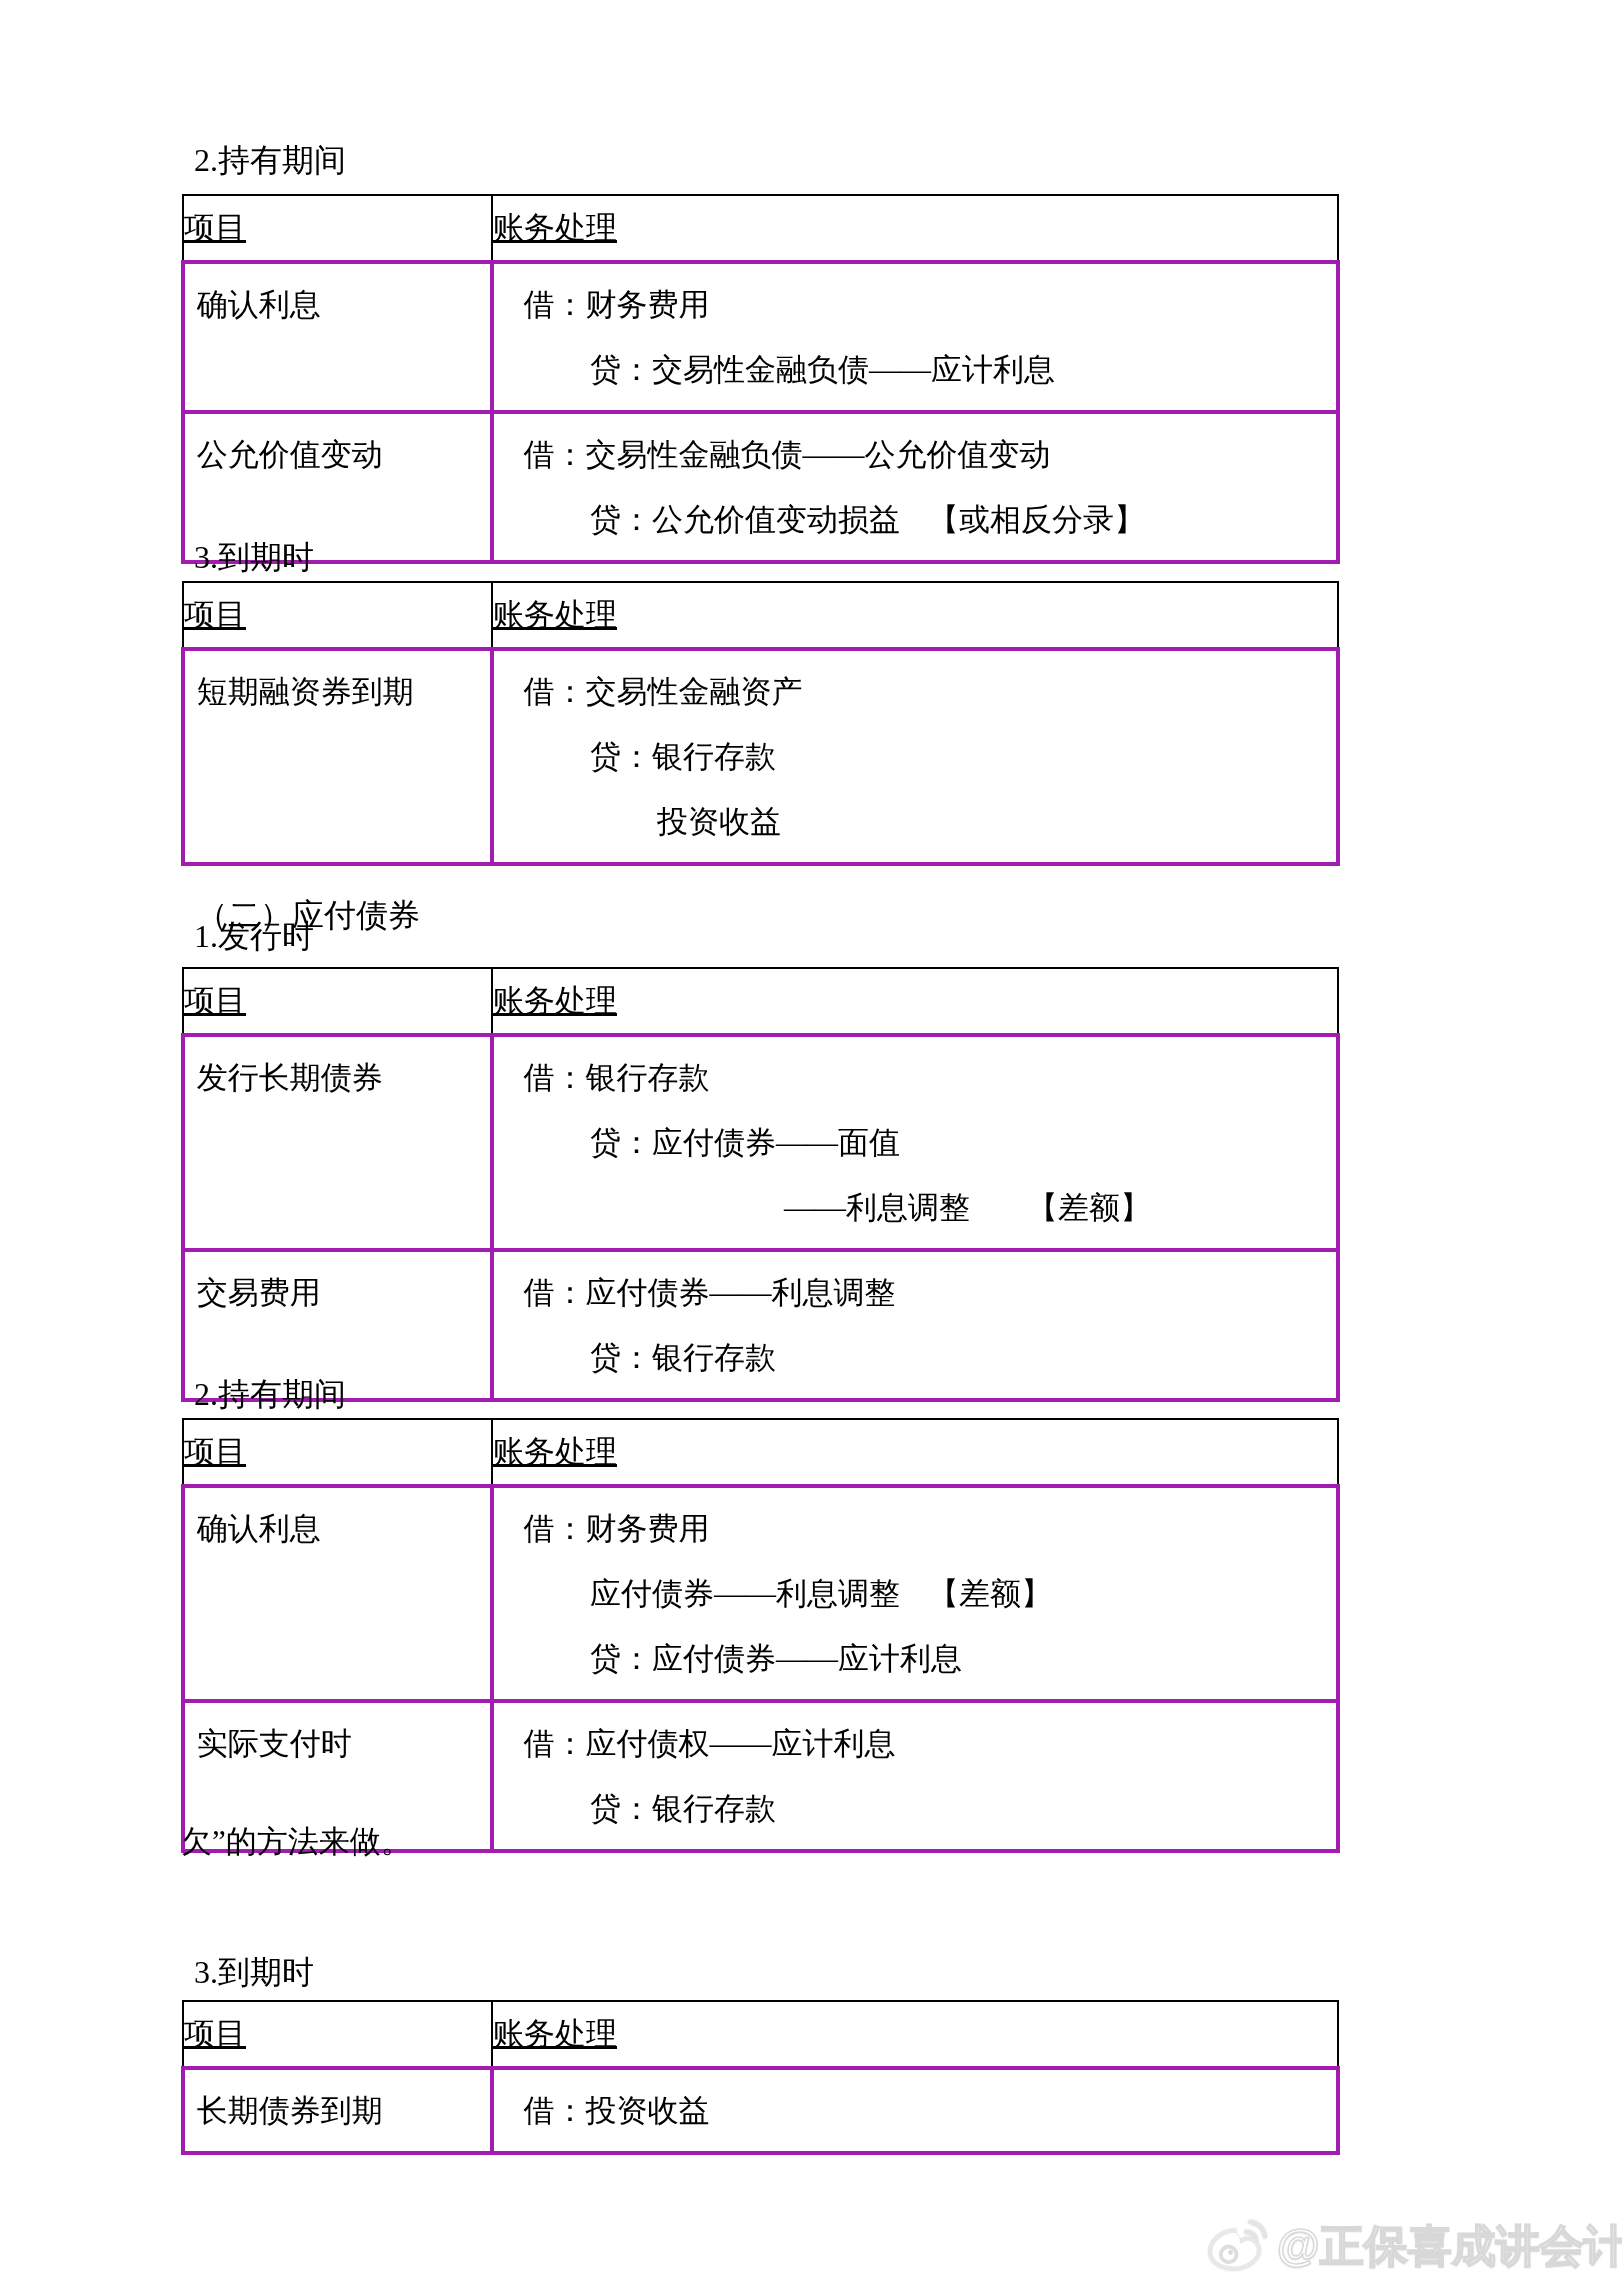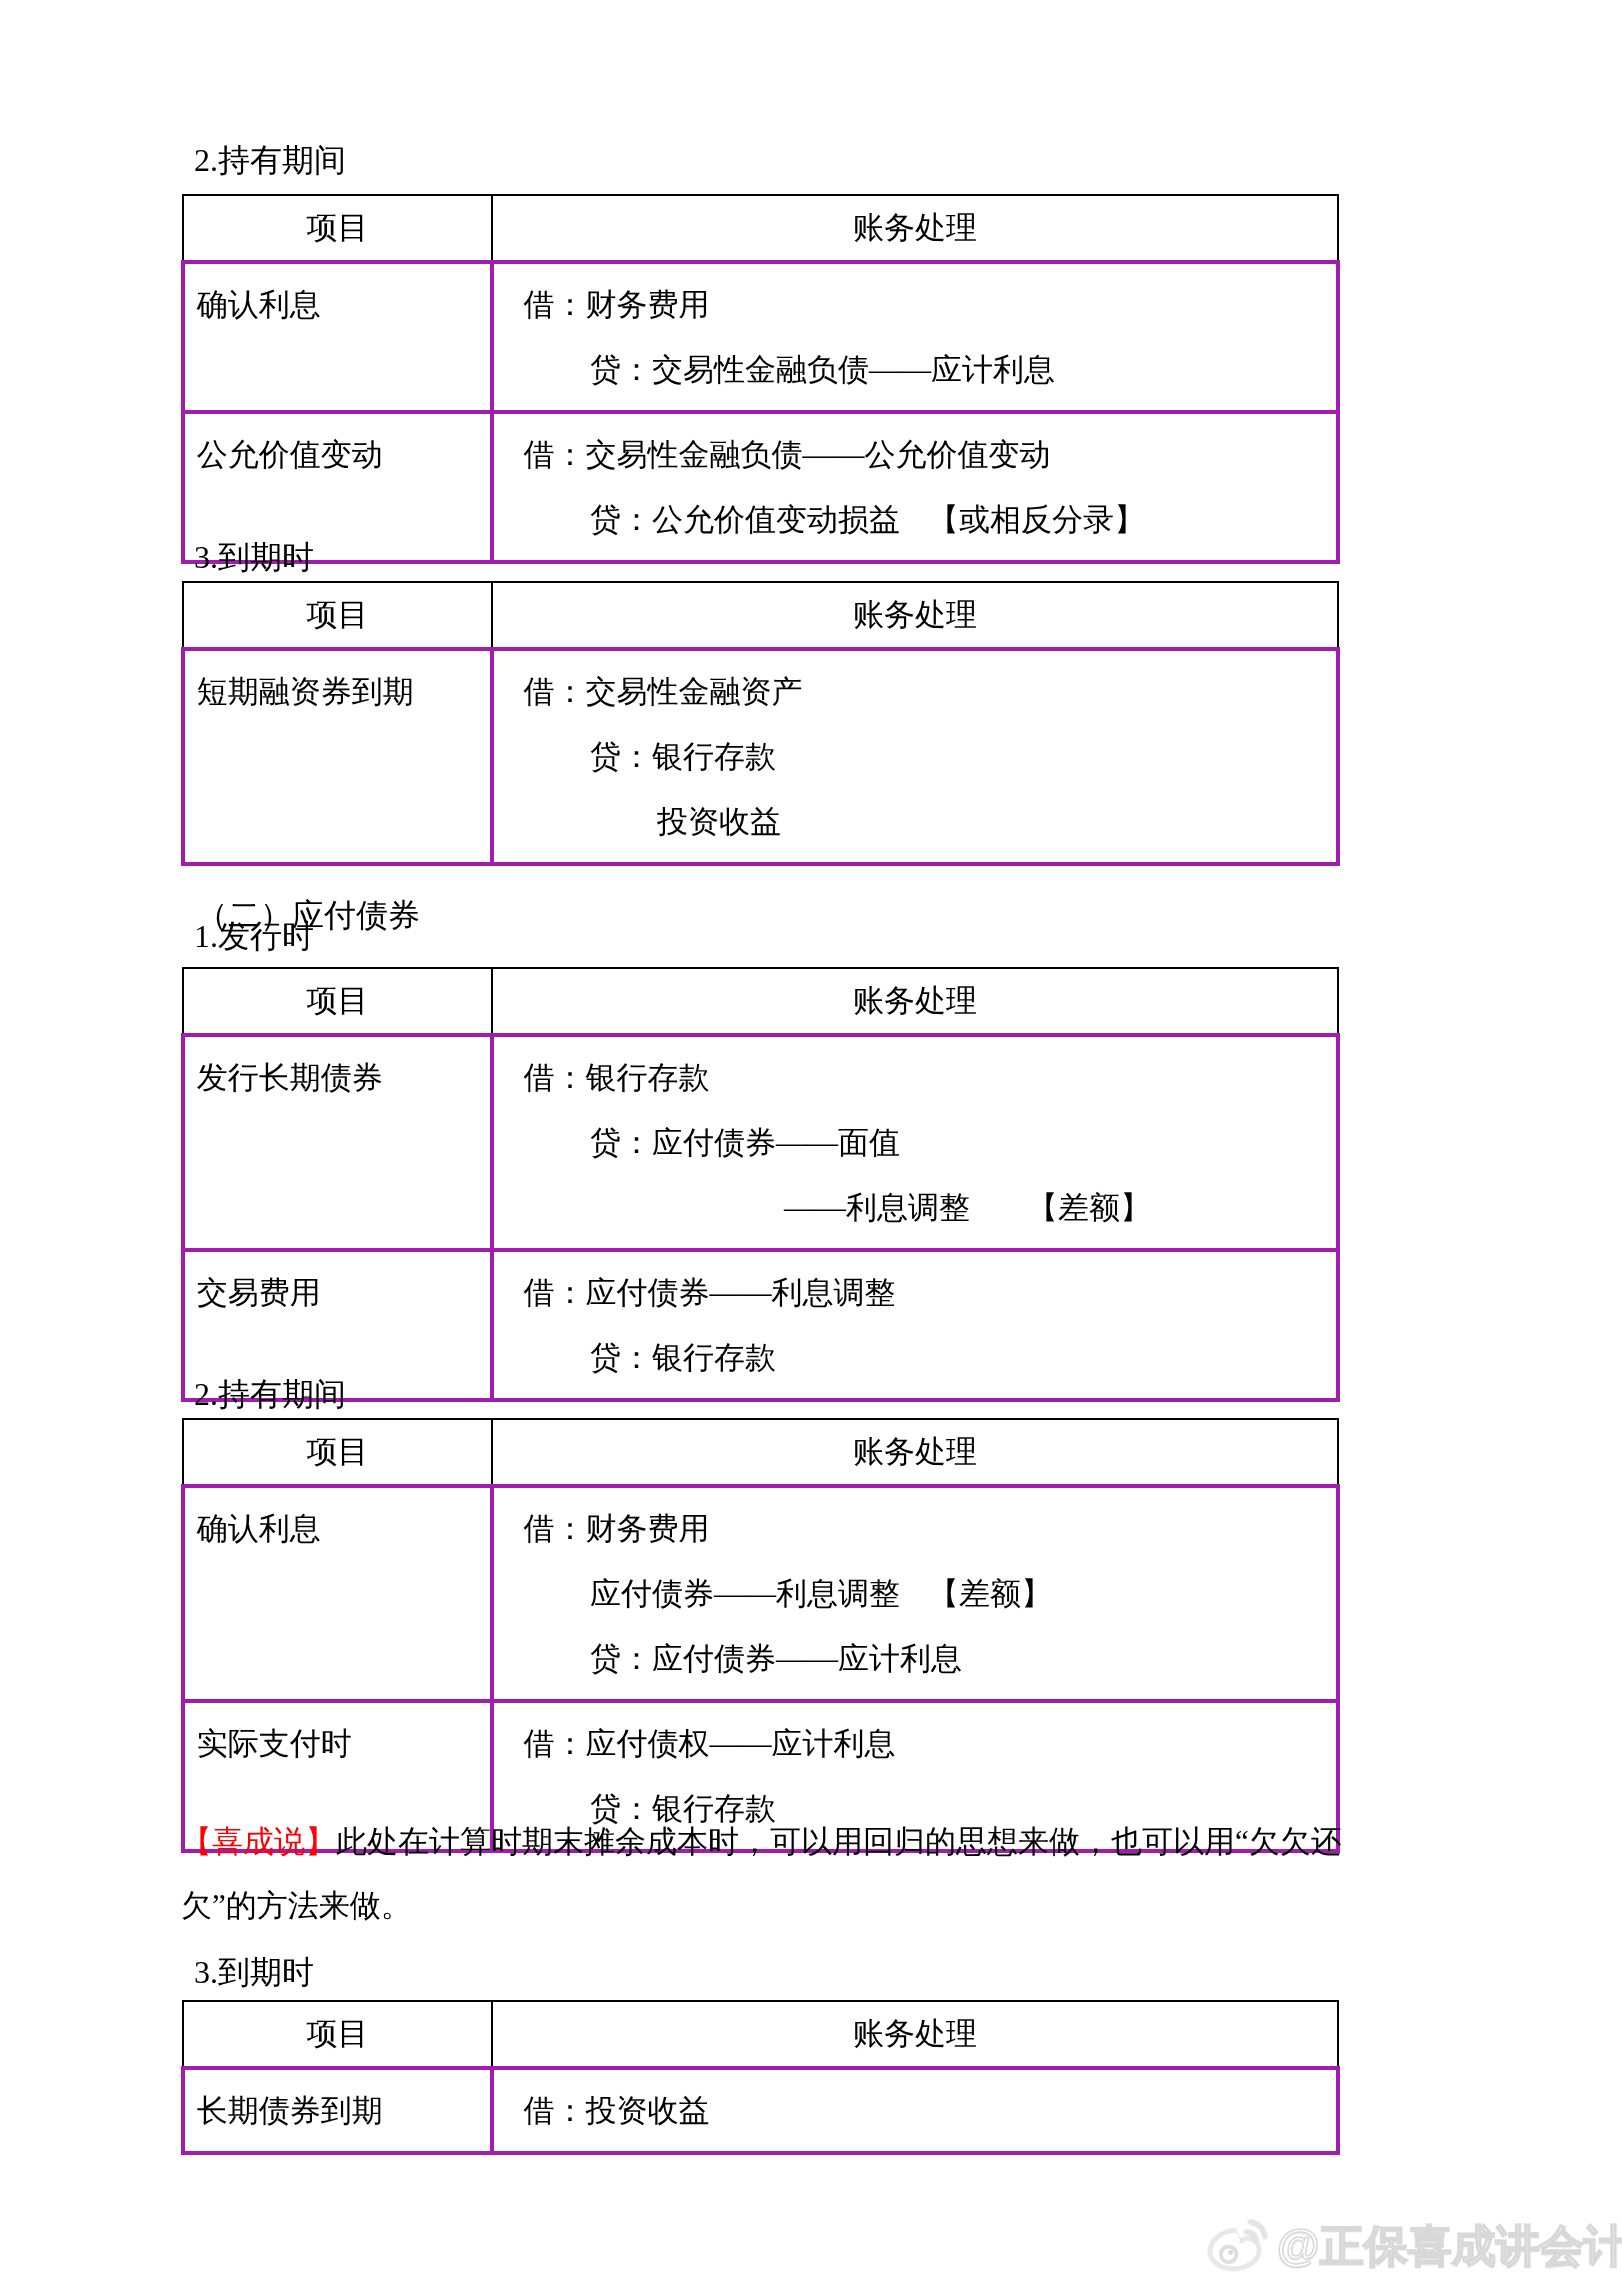--- a/index.html
+++ b/index.html
@@ -24,22 +24,23 @@
     border-collapse:collapse;
     table-layout:fixed;
     font-size:31px;
   }
   .tbl col.c1{width:309px;}
   .tbl th{
     border:2px solid #000;
     font-weight:normal;
     height:64px;
     line-height:64px;
-    text-align:center;
+    text-align:left;
     padding:0;
+    text-decoration:underline;
   }
   .tbl td{
     border:4px solid #a21caf;
     vertical-align:top;
     padding:8px;
   }
   .tbl td.label-cell{
     padding-left:11.8px;
     line-height:65px;
     white-space:nowrap;
@@ -198,21 +199,20 @@
         <td class="label-cell">实际支付时</td>
         <td>
           <div class="ln i1">借：应付债权——应计利息</div>
           <div class="ln i2">贷：银行存款</div>
         </td>
       </tr>
     </tbody>
   </table>
 
   <div class="note">
-    <div class="note-line"><span class="note-label">【喜成说】</span><span>此处在计算时期末摊余成本时，可以用回归的思想来做，也可以用“欠欠还</span></div>
     <div class="note-line"><span>欠”的方法来做。</span></div>
   </div>
 
   <div class="heading" style="left:194px;top:1953px;">3.到期时</div>
 
   <table class="tbl" style="top:2000px;">
     <colgroup>
         <col class="c1">
         <col>
       </colgroup>

